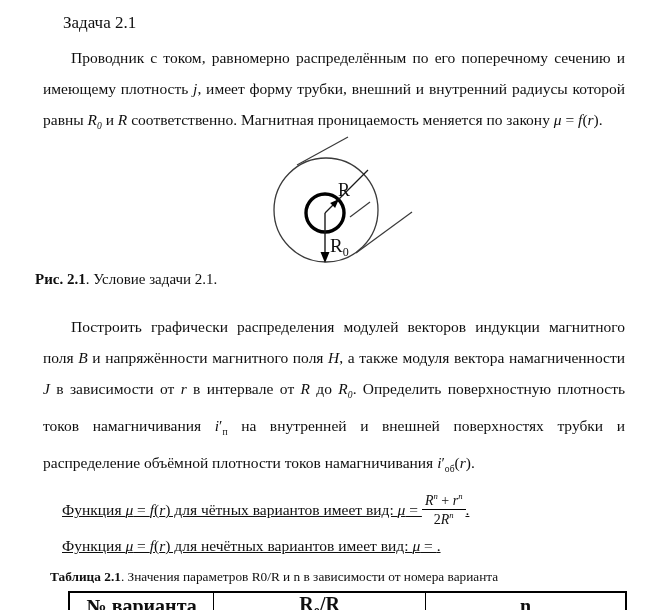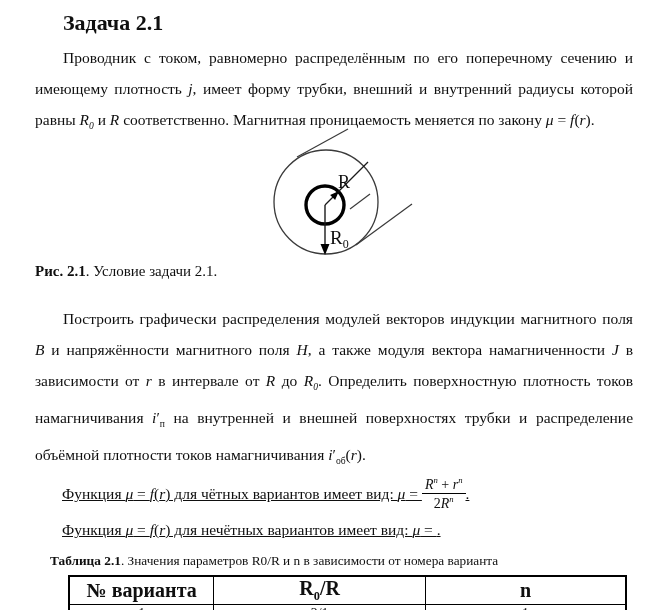--- a/index.html
+++ b/index.html
@@ -9,28 +9,28 @@
     color:#0f0f0f;
     position:relative;
   }
   .page{
     box-sizing:border-box;
     width:668px;height:610px;
     padding:12px 35px 0 35px;
     overflow:hidden;
   }
   .doc-title{
-    font-size:22px;font-weight:bold;line-height:22px;
+    font-size:17px;font-weight:normal;line-height:22px;
     margin:0 0 8px 28px;
   }
   .para{
     font-size:15.5px;line-height:31px;
     text-align:justify;text-align-last:left;
     text-indent:28px;
-    margin:0;
+    margin:8px;
   }
   .para-1{margin-top:5px;}
   .para-2{margin-top:22px;}
   i{font-style:italic;}
   sup{font-size:0.62em;font-style:italic;}
   sub{font-size:0.62em;}
   .figure-wrap{
     width:190px;height:132px;
     margin:-14px 0 0 205px;
   }

